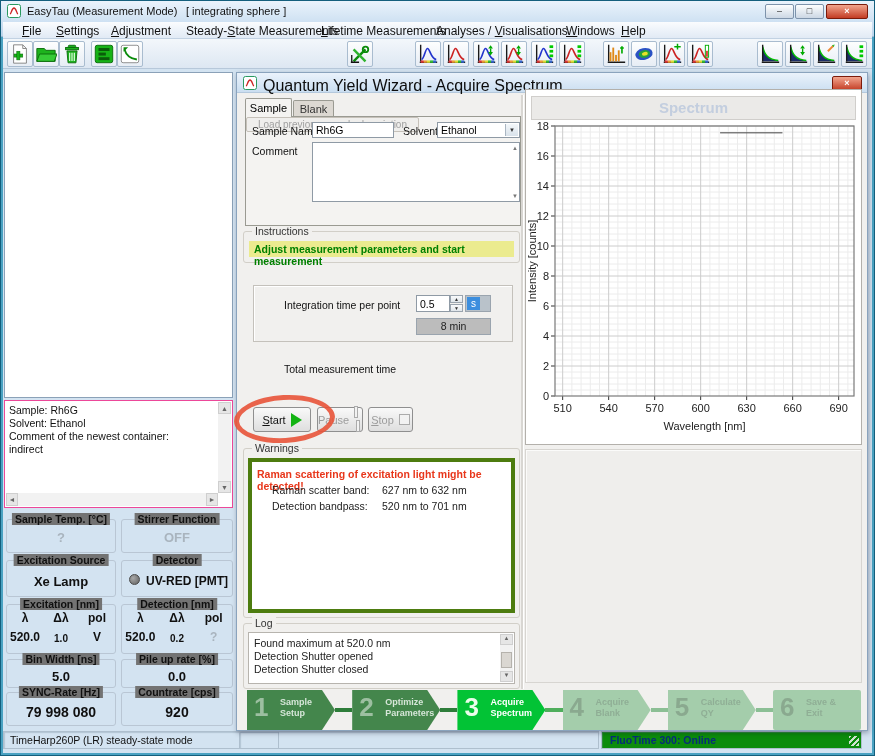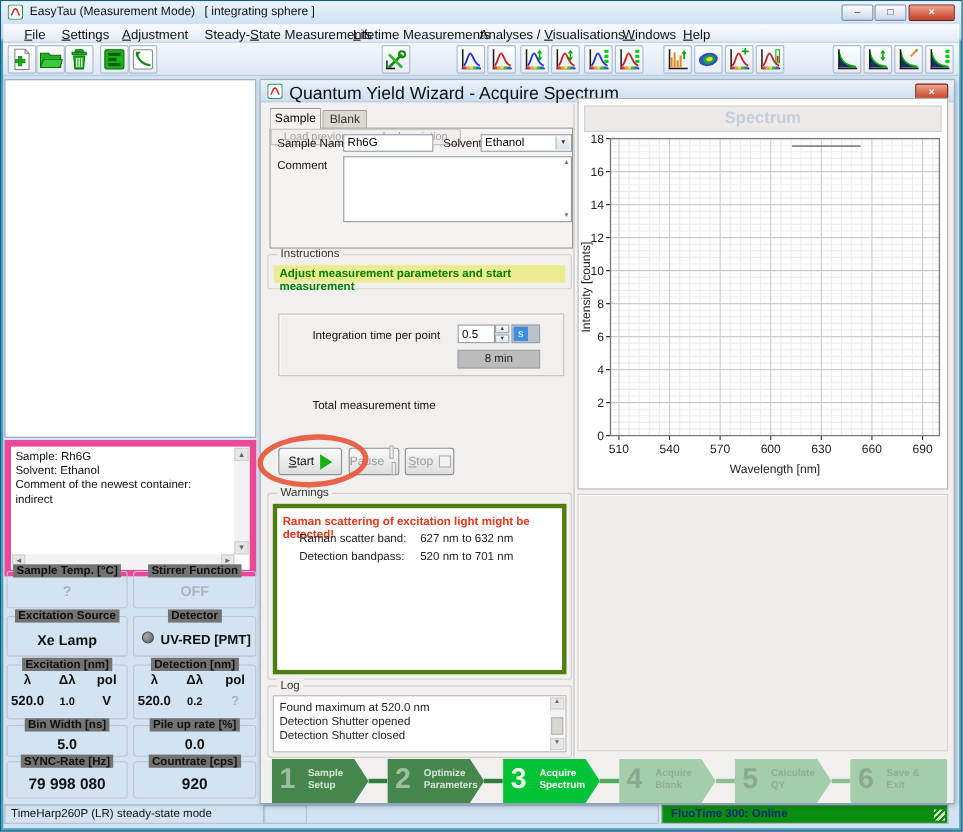--- a/index.html
+++ b/index.html
@@ -28,21 +28,21 @@
 
   
   #toolbar{left:3px;top:39px;right:3px;height:30px;background:linear-gradient(#f3f7fb,#dde7f2);
            border-bottom:1px solid #b7c8da;white-space:nowrap;}
   .tb{display:inline-block;vertical-align:top;width:26px;height:26px;margin-top:2px;border:1px solid #a9bccf;
       border-radius:2px;background:linear-gradient(#fdfefe,#e7edf5);text-align:center;padding:1px;}
   .tb svg{display:block;margin:0 auto;}
 
   
   #leftList{left:4px;top:72px;width:229px;height:326px;background:#fff;border:1px solid #8ba1b8;}
-  #infoBox{left:4px;top:400px;width:229px;height:124px;background:#fff;border:6px solid #ec4899;}
+  #infoBox{left:4px;top:400px;width:229px;height:108px;background:#fff;border:1px solid #ec4899;}
   #infoText{position:absolute;left:4px;top:3px;right:16px;font-size:10.5px;line-height:13px;color:#111;}
   .vrail{position:absolute;right:1px;top:1px;bottom:14px;width:13px;background:#f2f2f2;font-size:7px;color:#666;text-align:center;}
   .vrail .a{position:absolute;left:0;width:13px;height:12px;line-height:12px;background:#e6e6e6;border:1px solid #cfcfcf;}
   .hrail{position:absolute;left:1px;right:14px;bottom:1px;height:13px;background:#f2f2f2;font-size:7px;color:#666;}
   .hrail .a{position:absolute;top:0;width:12px;height:13px;line-height:12px;text-align:center;background:#e6e6e6;border:1px solid #cfcfcf;}
 
   .gb{position:absolute;border:1px solid #b9c6d4;border-radius:3px;}
   .gb .lbl{position:absolute;top:-7px;left:50%;transform:translateX(-50%);background:#737373;
            padding:0 3px;font-size:10.5px;font-weight:bold;color:#101010;white-space:nowrap;}
   .gb .val{position:absolute;left:0;width:100%;text-align:center;font-weight:bold;font-size:13px;color:#101010;}

